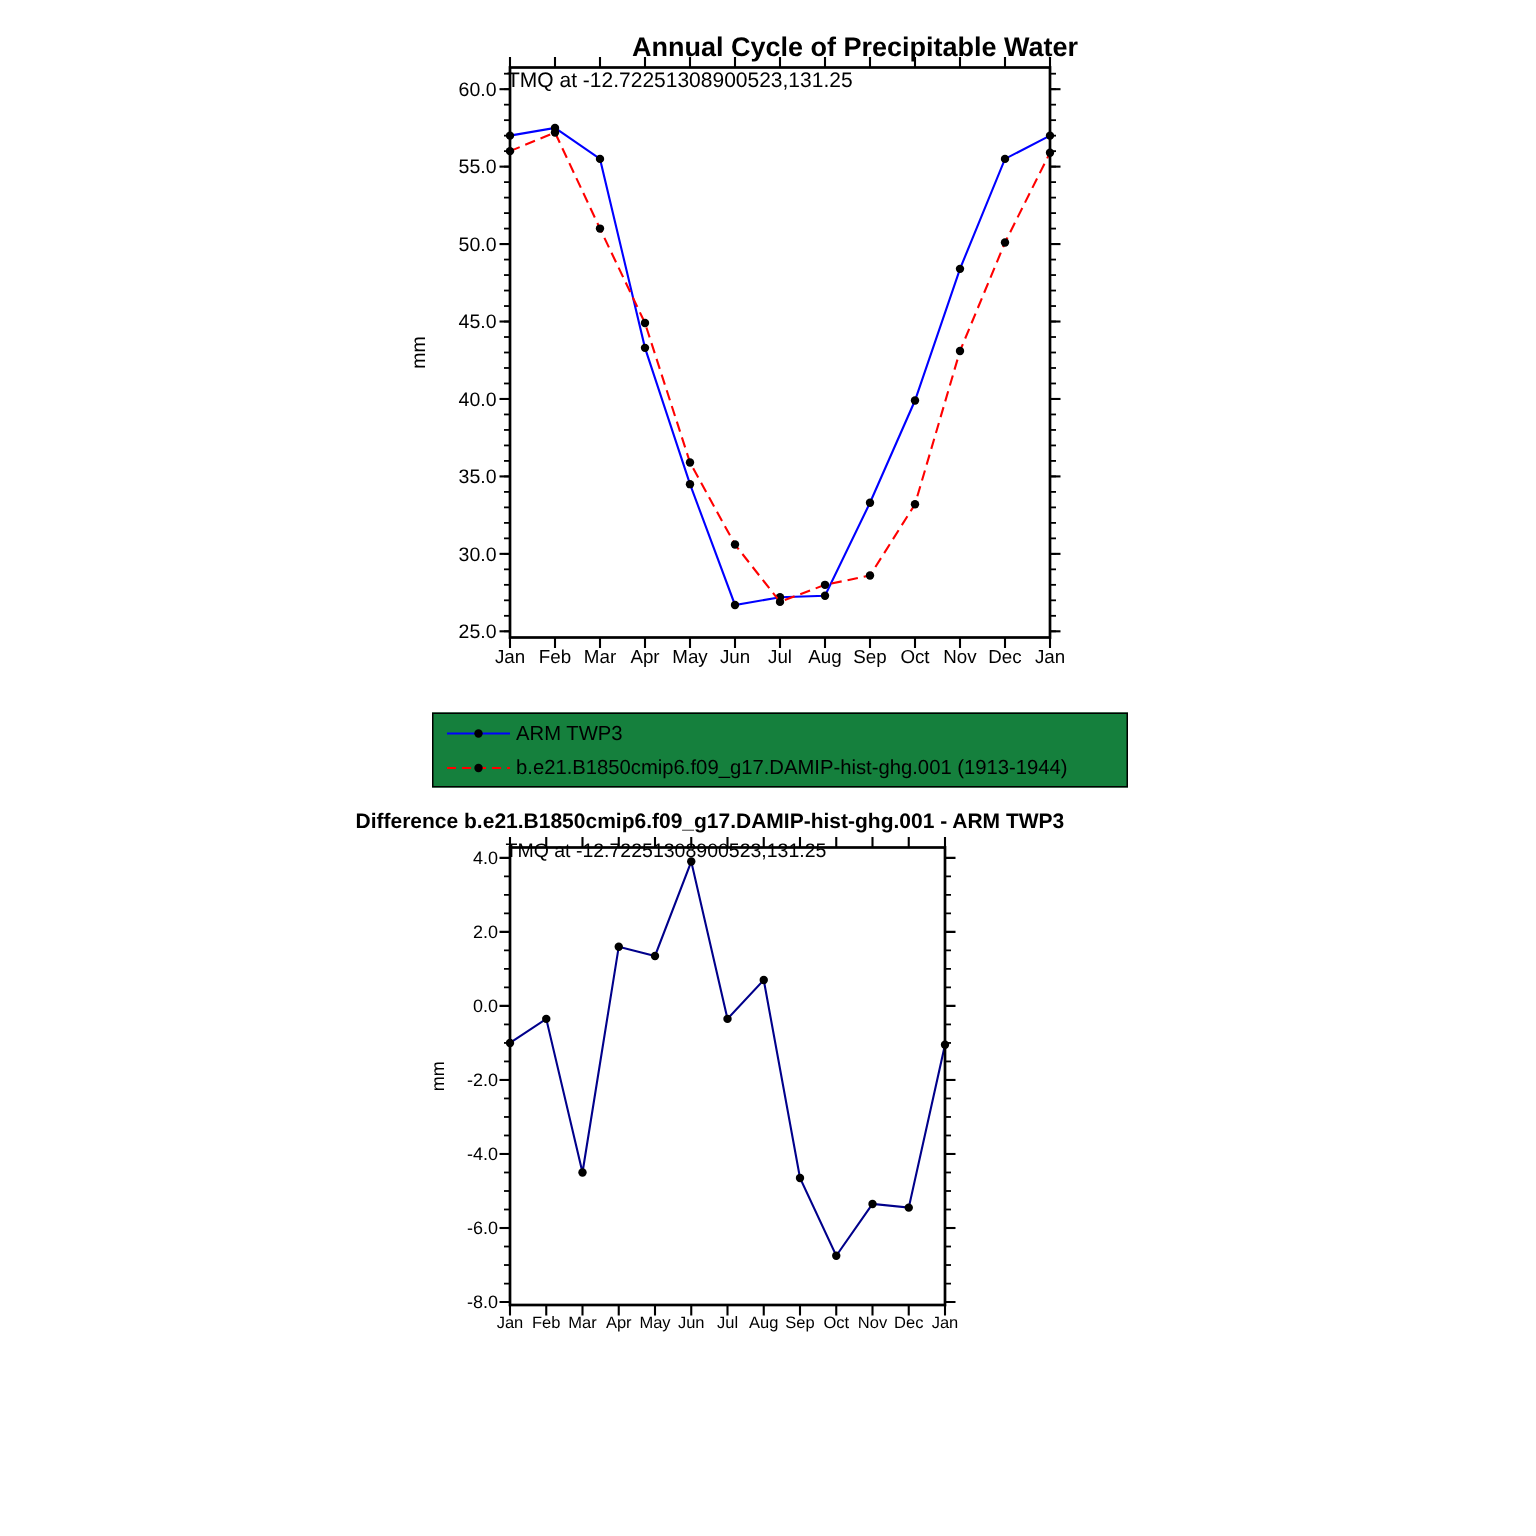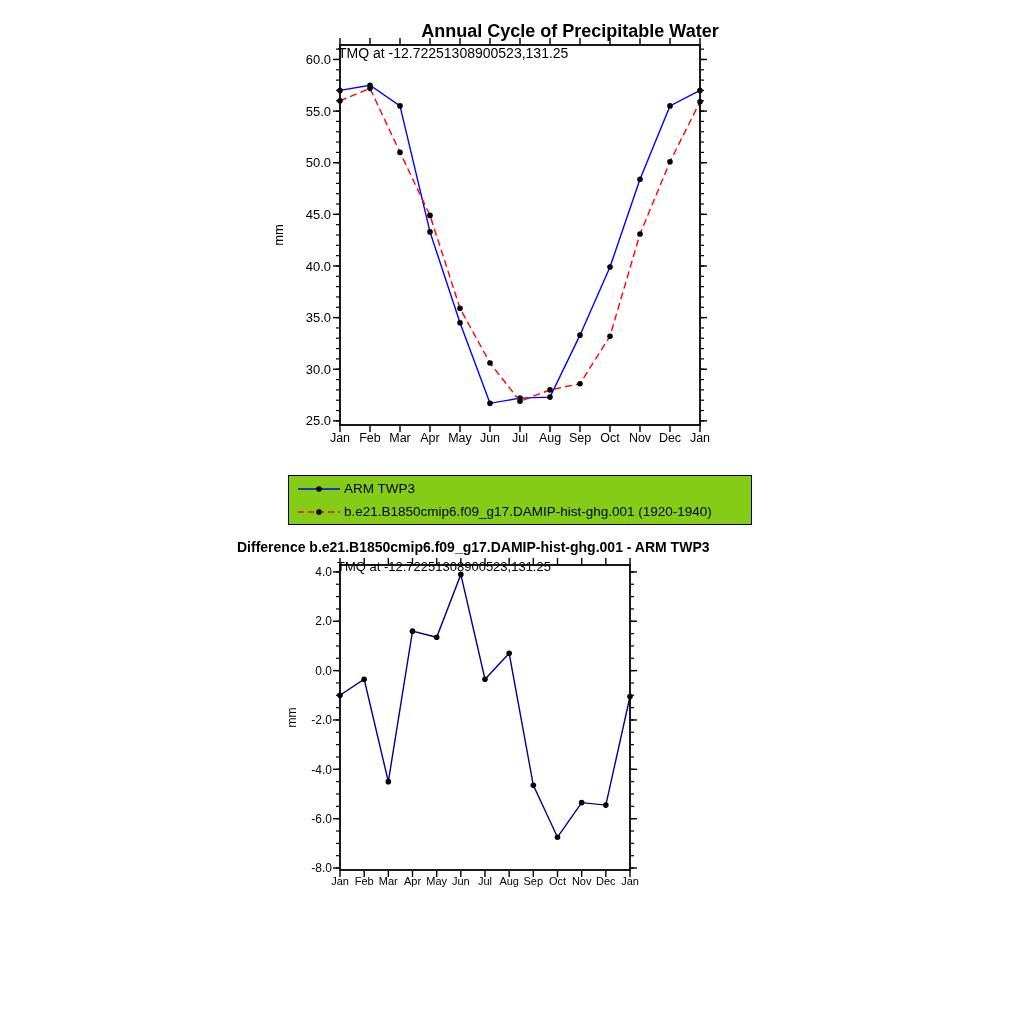--- a/index.html
+++ b/index.html
@@ -16,21 +16,21 @@
   }
   .subtitle-top{left:338px;top:27px;font-size:14px;}
   .chart-svg{position:absolute;}
   #top-chart-svg{left:260px;top:30px;}
   #diff-chart-svg{left:280px;top:558px;}
   svg text{font-family:"Liberation Sans","DejaVu Sans",sans-serif;fill:#000;}
   .legend{
     left:288px;top:457px;width:464px;height:50px;
     border:1.5px solid #000;box-sizing:border-box;
     display:flex;flex-direction:column;justify-content:center;
-    padding-left:7px;background:#84cc16;
+    padding-left:7px;background:#15803d;
   }
   .legend-row{display:flex;align-items:center;height:23px;}
   .legend-label{font-size:13.5px;margin-left:2px;white-space:nowrap;}
   .diff-title{
     left:237px;top:521px;width:500px;
     font-size:14px;font-weight:bold;
   }
   .subtitle-diff{left:337px;top:541px;font-size:13px;}
 </style>
 </head>
@@ -215,21 +215,21 @@
       <line x1="2" y1="7" x2="44" y2="7" stroke-width="1.4" stroke="#0000ff"></line>
       <circle cx="23" cy="7" r="2.8" fill="#000000"></circle>
     </svg>
     <span class="legend-label">ARM TWP3</span>
   </div>
   <div class="legend-row">
     <svg width="46" height="14">
       <line x1="2" y1="7" x2="44" y2="7" stroke-width="1.4" stroke-dasharray="6,4" stroke="#ff0000"></line>
       <circle cx="23" cy="7" r="2.8" fill="#000000"></circle>
     </svg>
-    <span class="legend-label">b.e21.B1850cmip6.f09_g17.DAMIP-hist-ghg.001 (1920-1940)</span>
+    <span class="legend-label">b.e21.B1850cmip6.f09_g17.DAMIP-hist-ghg.001 (1913-1944)</span>
   </div>
 </div>
 
 <div class="abs diff-title">Difference b.e21.B1850cmip6.f09_g17.DAMIP-hist-ghg.001 - ARM TWP3</div>
 <div class="abs subtitle-diff">TMQ at -12.72251308900523,131.25</div>
 
 <svg id="diff-chart-svg" class="chart-svg" width="400" height="345">
     <line x1="60" x2="56" y1="310.0258899676376" y2="310.0258899676376" stroke="#000" stroke-width="1.2"></line>
     <line x1="350" x2="354" y1="310.0258899676376" y2="310.0258899676376" stroke="#000" stroke-width="1.2"></line>
     <line x1="60" x2="56" y1="297.6877022653722" y2="297.6877022653722" stroke="#000" stroke-width="1.2"></line>

